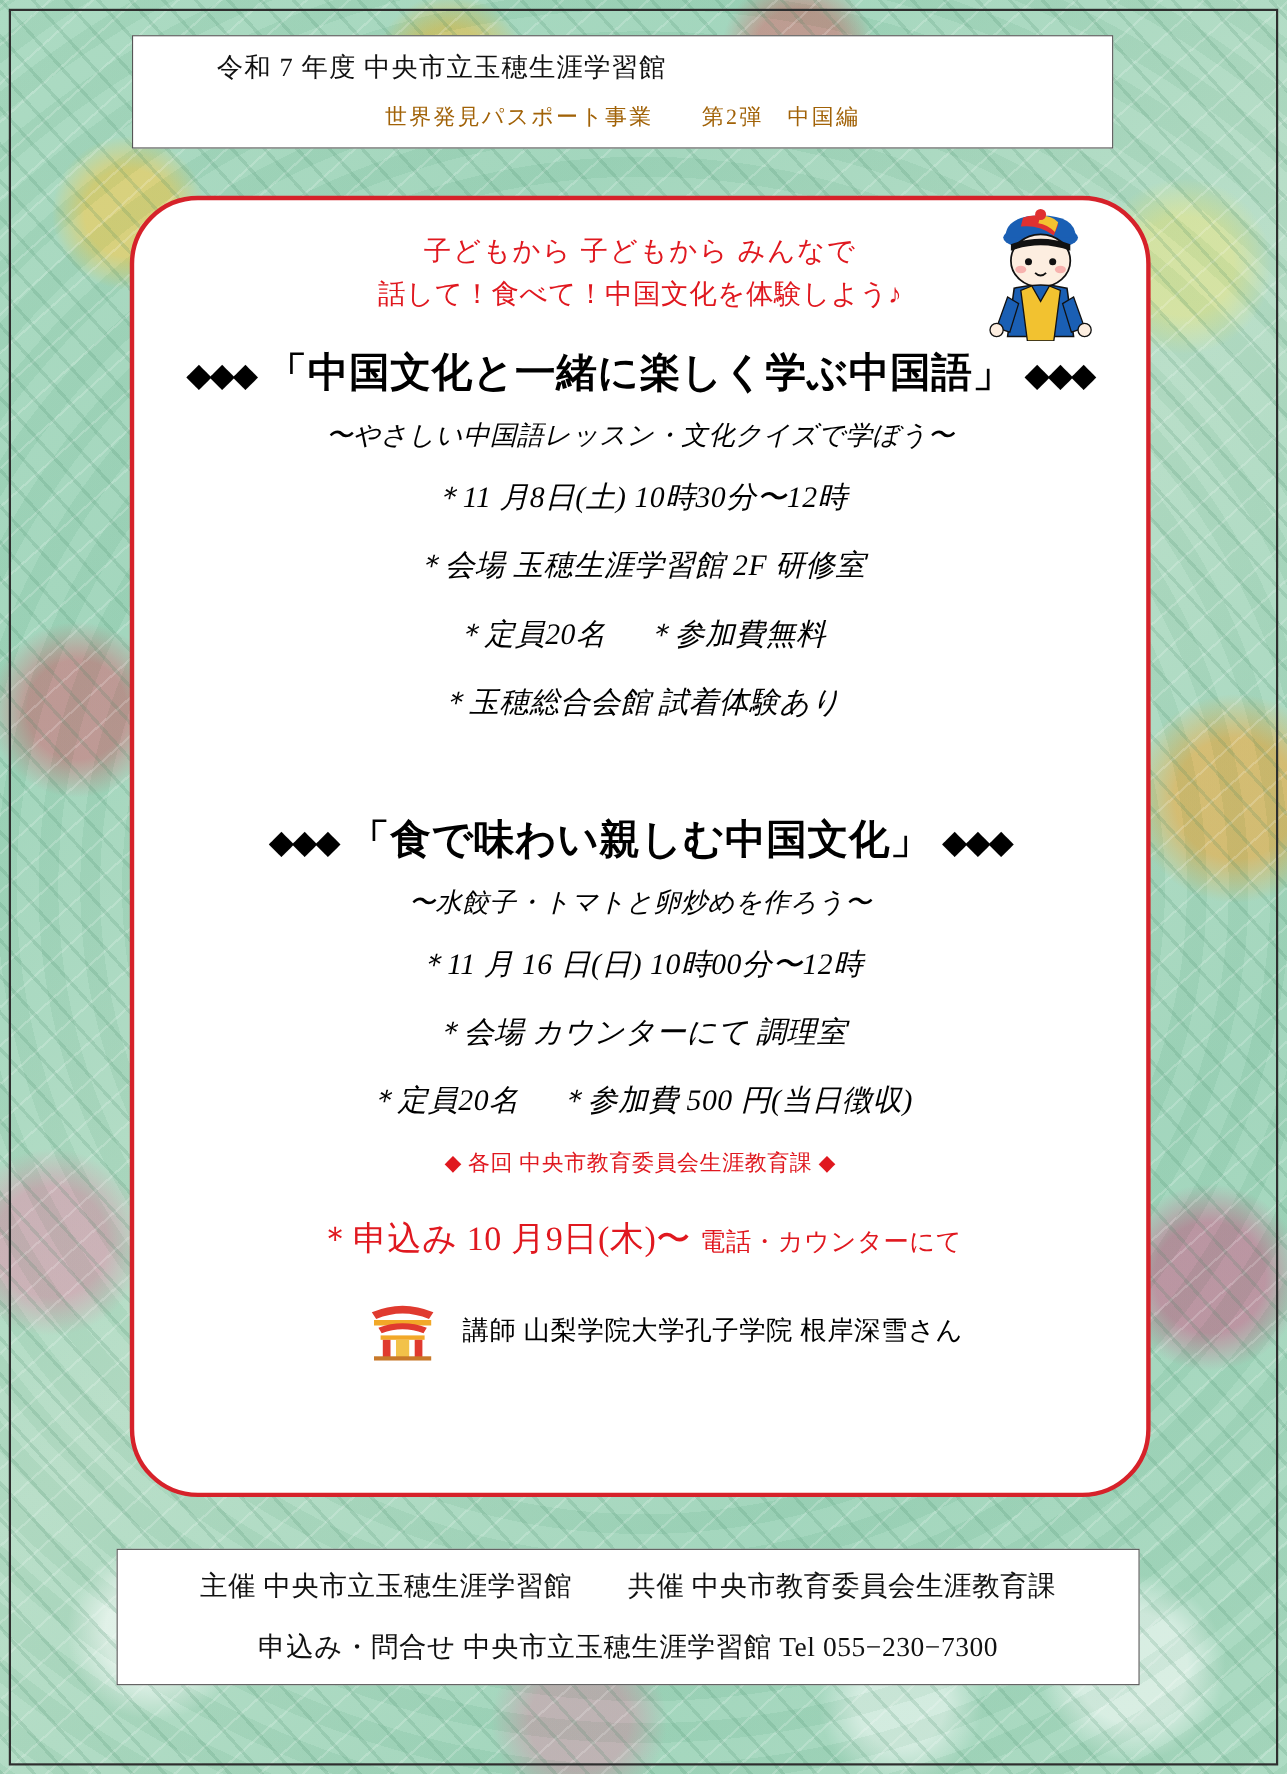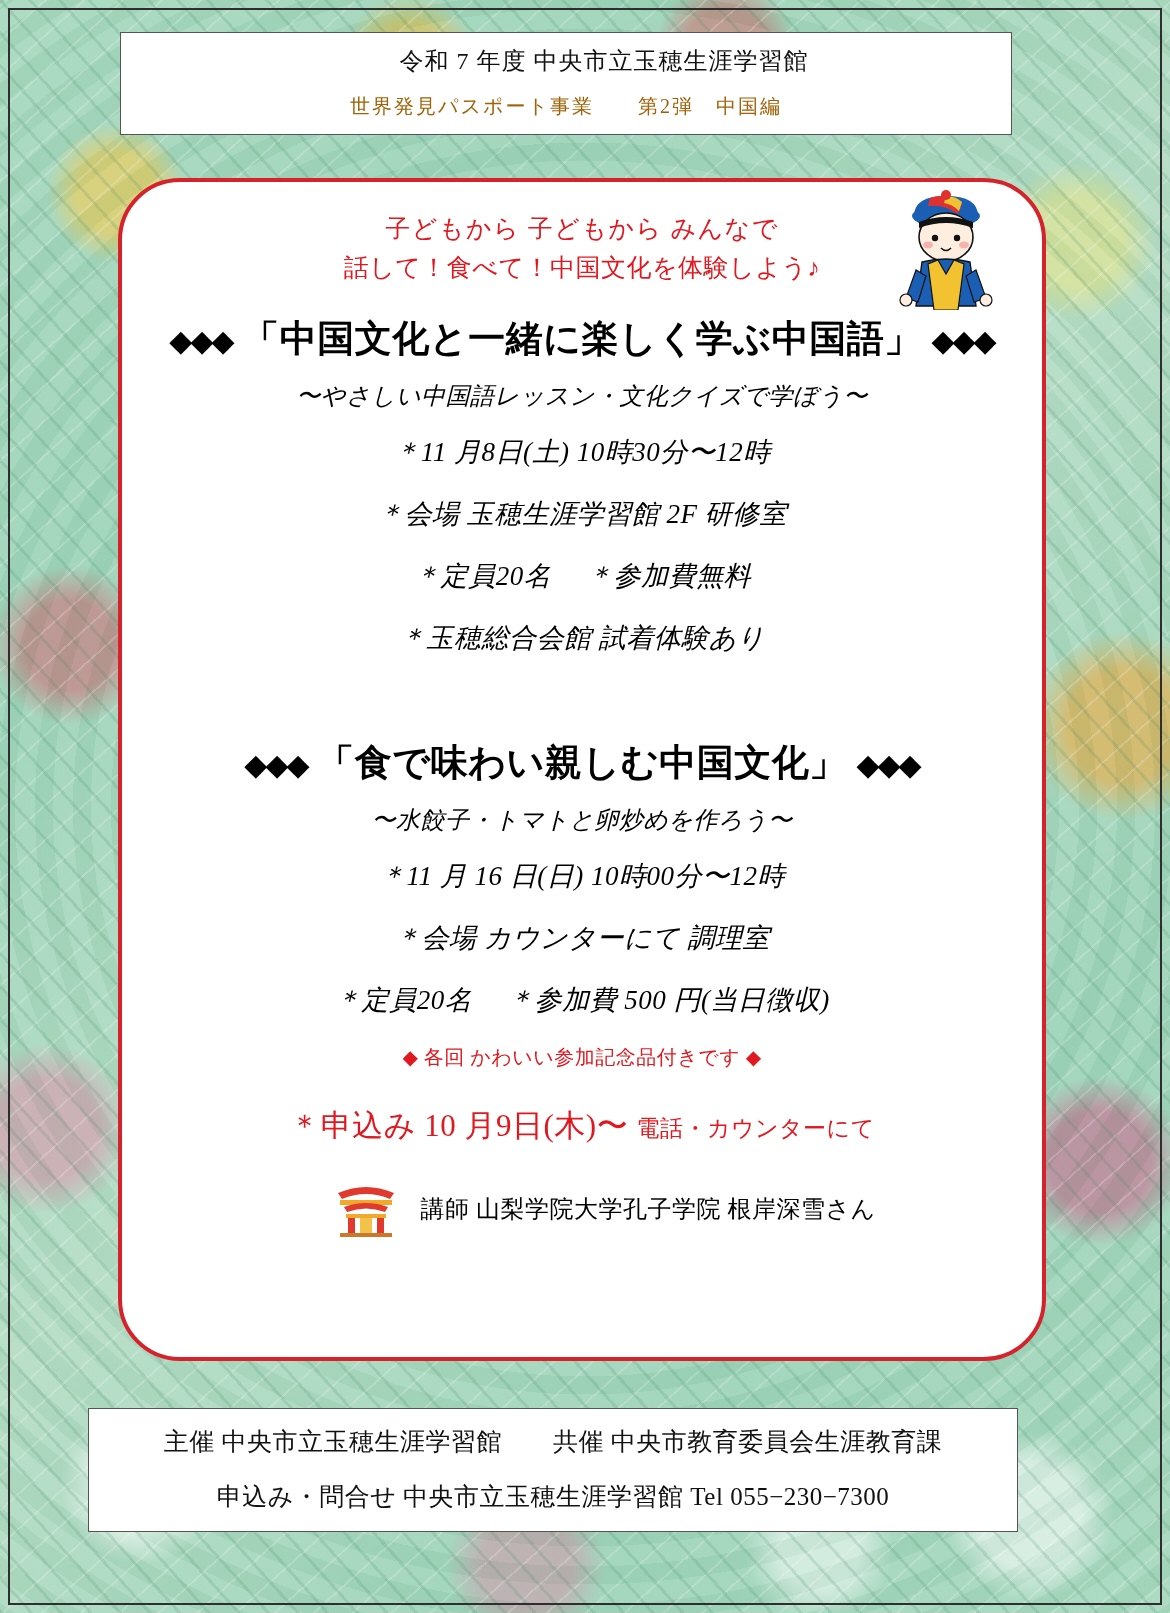--- a/index.html
+++ b/index.html
@@ -61,21 +61,21 @@
     background: #ffffff;
     border: 1px solid #555;
     padding: 12px 0 14px 0;
     text-align: center;
     z-index: 5;
   }
   .header-line1 {
     font-size: 24px;
     letter-spacing: 1px;
     color: #111;
-    text-align: center;
+    text-align: left;
     padding-left: 76px;
     margin-bottom: 16px;
   }
   .header-line2 {
     font-size: 20px;
     letter-spacing: 2px;
     color: #a16207;
   }
 
   
@@ -167,21 +167,21 @@
     align-items: center;
     justify-content: center;
     gap: 22px;
     padding-left: 46px;
   }
   .gate-icon { width: 64px; height: 56px; flex: 0 0 auto; }
 
   
   .footer-box {
     position: absolute;
-    left: 88px;
+    left: 106px;
     top: 1408px;
     width: 928px;
     background: #ffffff;
     border: 1px solid #555;
     padding: 16px 0 18px 0;
     text-align: center;
     z-index: 5;
   }
   .footer-line {
     font-size: 25px;
@@ -253,21 +253,21 @@
       <span>「食で味わい親しむ中国文化」</span>
       <span class="dia">◆◆◆</span>
     </h2>
     <div class="sec-sub">〜水餃子・トマトと卵炒めを作ろう〜</div>
     <ul class="detail">
       <li>＊11 月 16 日(日)  10時00分〜12時</li>
       <li>＊会場  カウンターにて  調理室</li>
       <li>＊定員20名　 ＊参加費 500 円(当日徴収)</li>
     </ul>
 
-    <div class="note">◆  各回 かわいい参加記念品付きです  ◆</div>
+    <div class="note">◆  各回 中央市教育委員会生涯教育課  ◆</div>
 
     <div class="apply">
       <span>＊申込み  10 月9日(木)〜</span>
       <span class="small">電話・カウンターにて</span>
     </div>
 
     <div class="lecturer">
       <svg class="gate-icon" viewBox="0 0 64 56">
         <path d="M4 12 q28 -12 56 0 l-4 6 q-24 -10 -48 0 z" fill="#e03a2f"></path>
         <rect x="6" y="19" width="52" height="5" fill="#f2a828"></rect>

